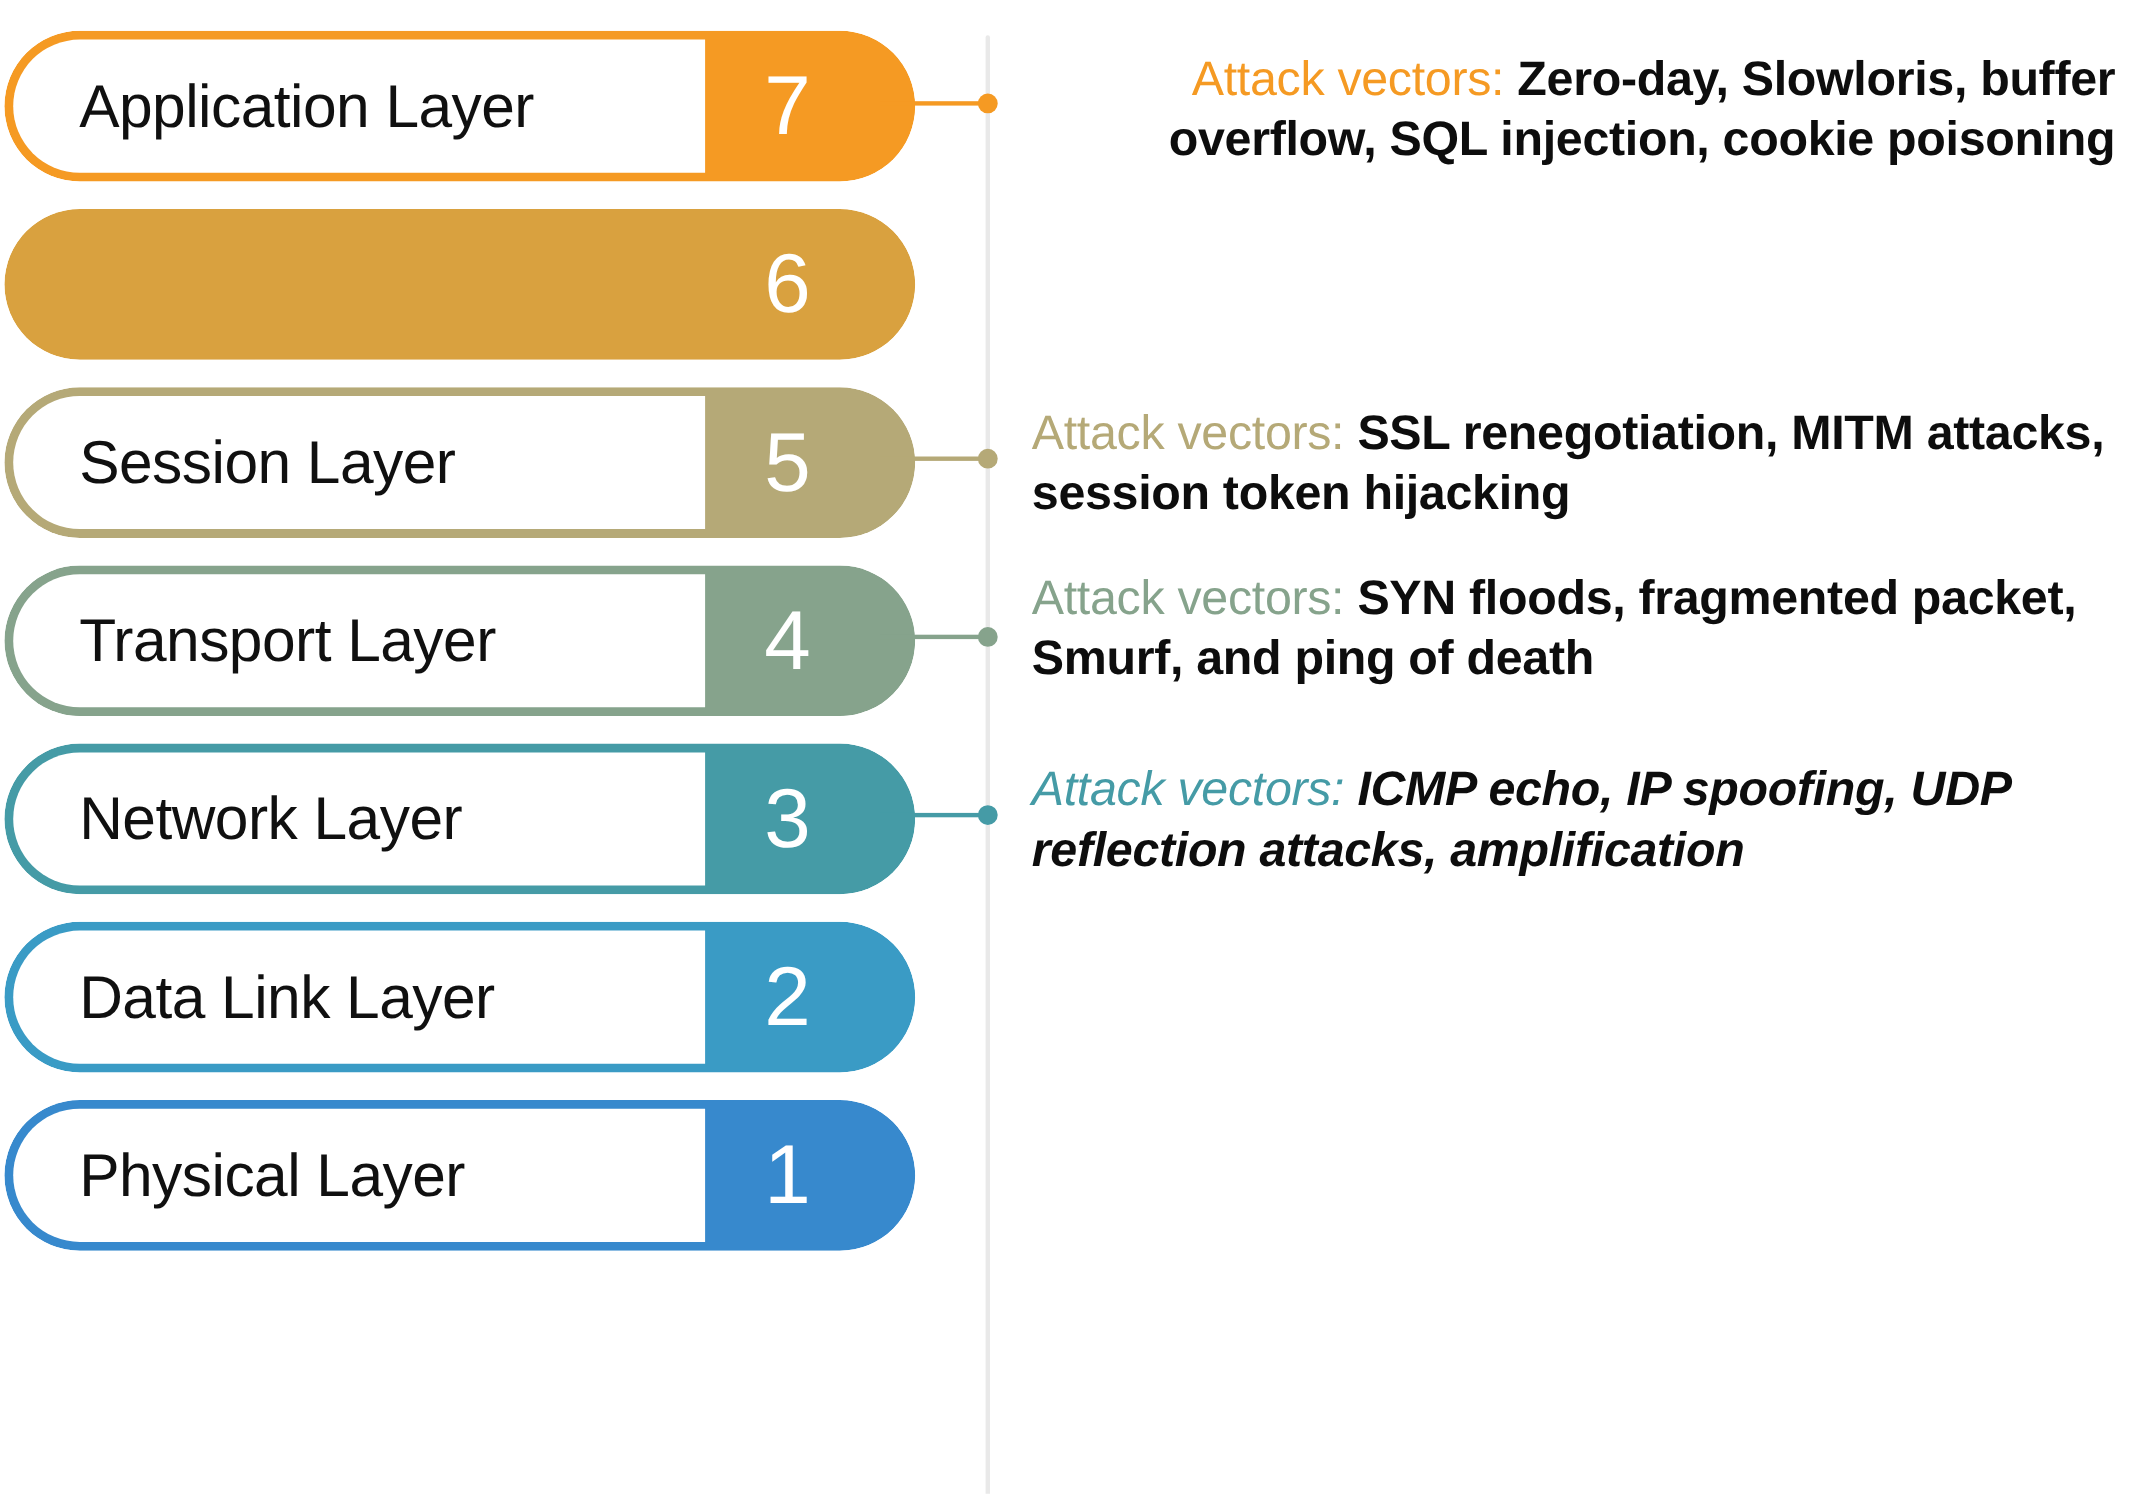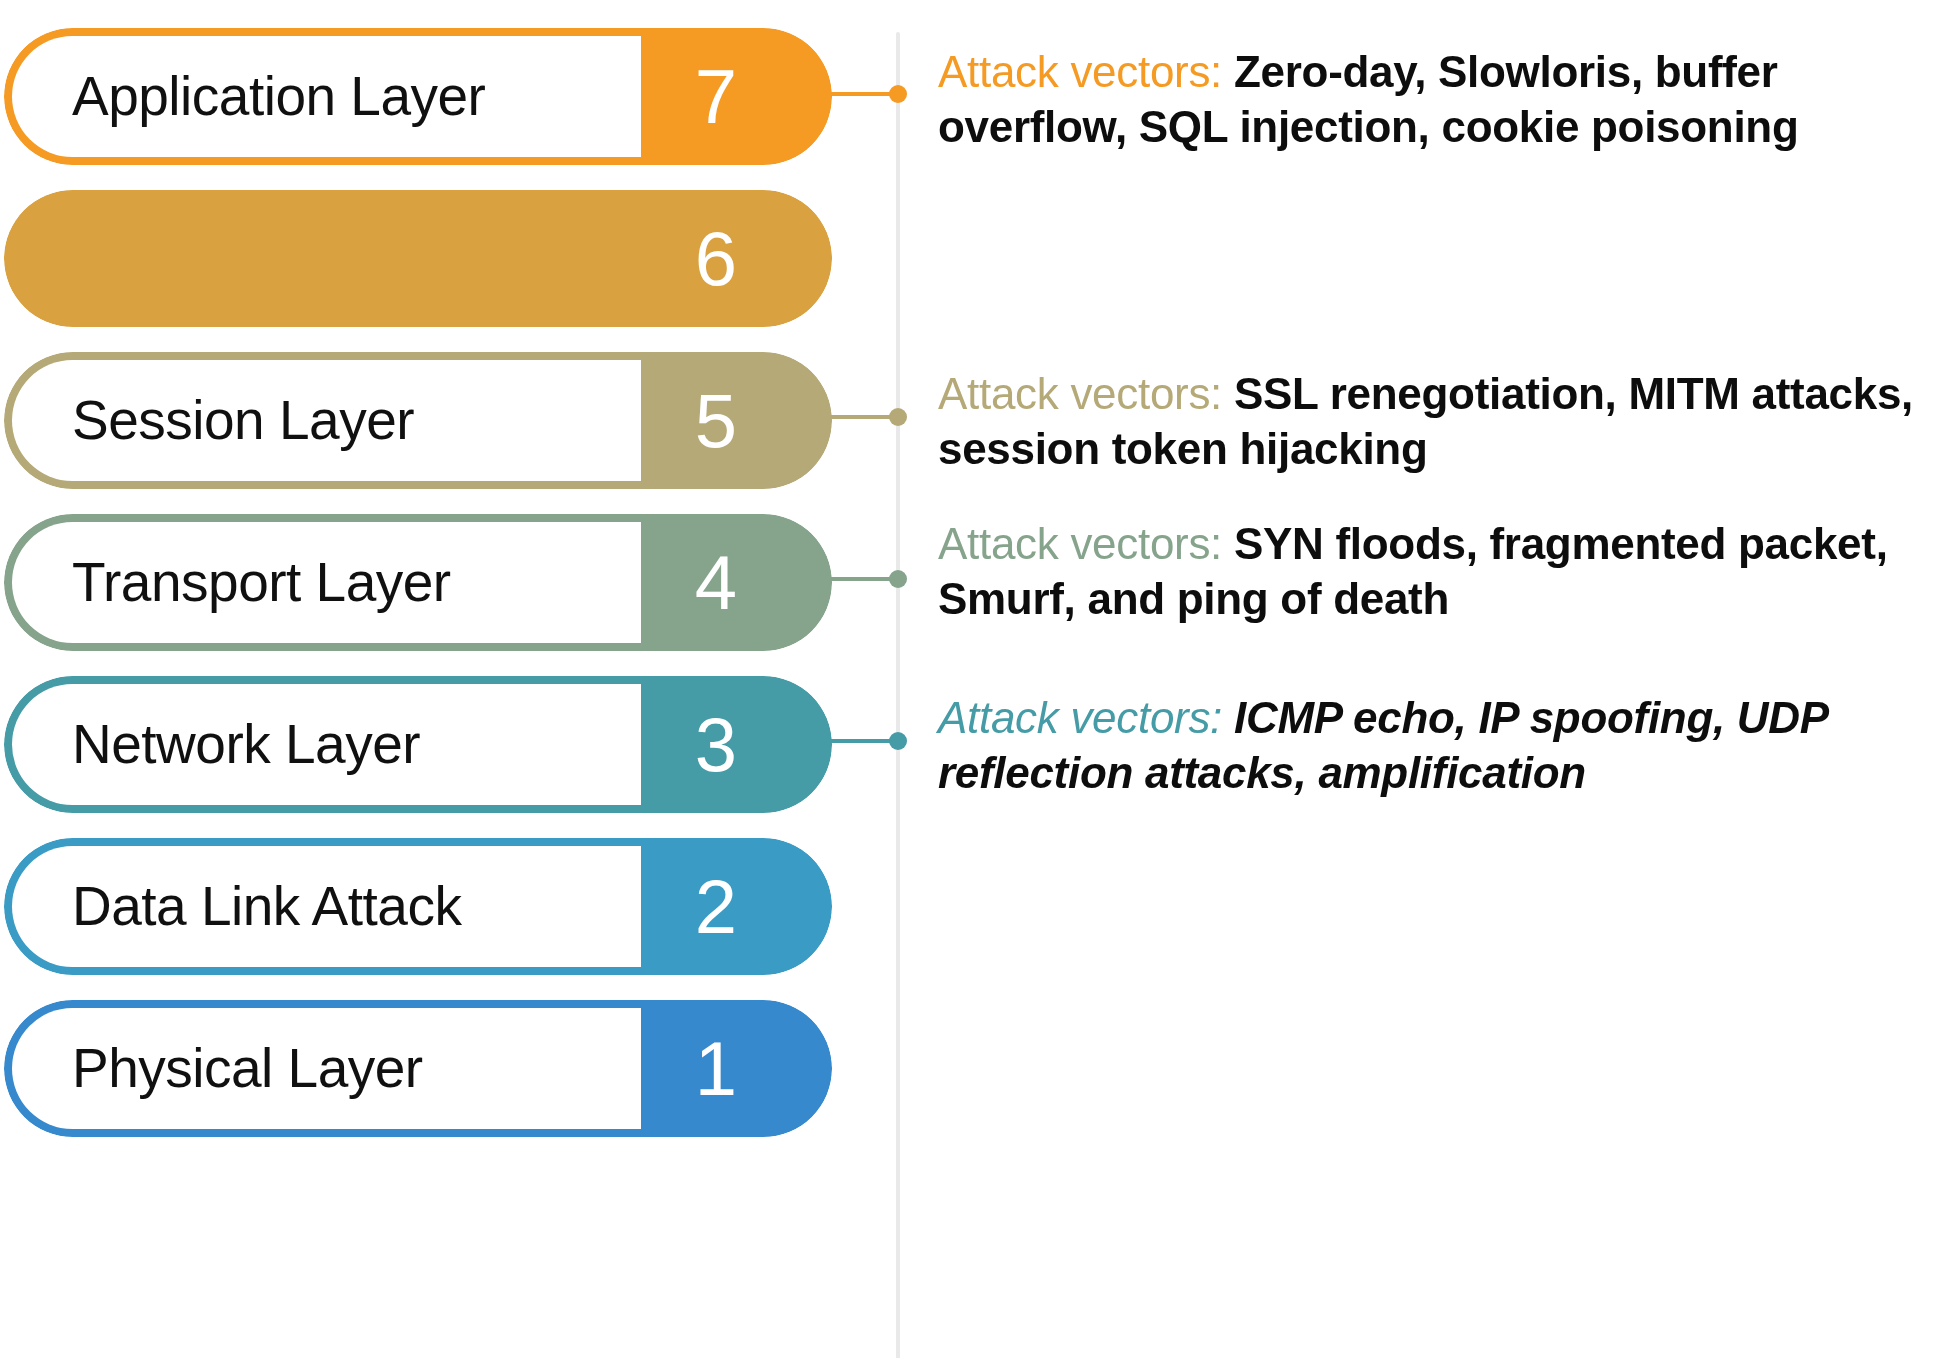--- a/index.html
+++ b/index.html
@@ -181,21 +181,21 @@
           <div class="pill-plate">
             <div class="pill-label">Network Layer</div>
           </div>
           <div class="pill-number">3</div>
         </div>
       </div>
       <div class="layer-row" style="top: 814px;">
         <div class="pill">
           <div class="pill-body" style="background: rgb(58, 155, 197);"></div>
           <div class="pill-plate">
-            <div class="pill-label">Data Link Attack</div>
+            <div class="pill-label">Data Link Layer</div>
           </div>
           <div class="pill-number">2</div>
         </div>
       </div>
       <div class="layer-row" style="top: 976px;">
         <div class="pill">
           <div class="pill-body" style="background: rgb(55, 137, 205);"></div>
           <div class="pill-plate">
             <div class="pill-label">Physical Layer</div>
           </div>
@@ -215,19 +215,19 @@
       <div class="connector" style="left: 800px; top: 551px; width: 98px;">
         <div class="conn-line" style="background: rgb(134, 163, 140);"></div>
         <div class="conn-dot" style="background: rgb(134, 163, 140);"></div>
       </div>
       <div class="connector" style="left: 800px; top: 713px; width: 98px;">
         <div class="conn-line" style="background: rgb(69, 155, 166);"></div>
         <div class="conn-dot" style="background: rgb(69, 155, 166);"></div>
       </div>
     </div>
   <div id="annotations-container">
-      <div class="annotation" style="top: 20px;"><span class="av-label" style="color: rgb(245, 154, 35);">Attack vectors:</span> <span>Zero-day, Slowloris, buffer overflow, SQL injection, cookie poisoning</span></div>
+      <div class="annotation" style="top: 20px; text-align: right;"><span class="av-label" style="color: rgb(245, 154, 35);">Attack vectors:</span> <span>Zero-day, Slowloris, buffer overflow, SQL injection, cookie poisoning</span></div>
       <div class="annotation" style="top: 342px;"><span class="av-label" style="color: rgb(181, 169, 119);">Attack vectors:</span> <span>SSL renegotiation, MITM attacks, session token hijacking</span></div>
       <div class="annotation" style="top: 492px;"><span class="av-label" style="color: rgb(134, 163, 140);">Attack vectors:</span> <span>SYN floods, fragmented packet, Smurf, and ping of death</span></div>
       <div class="annotation" style="top: 666px; font-style: italic;"><span class="av-label" style="color: rgb(69, 155, 166);">Attack vectors:</span> <span>ICMP echo, IP spoofing, UDP reflection attacks, amplification</span></div>
     </div>
 
 </div>
 
 </body></html>

